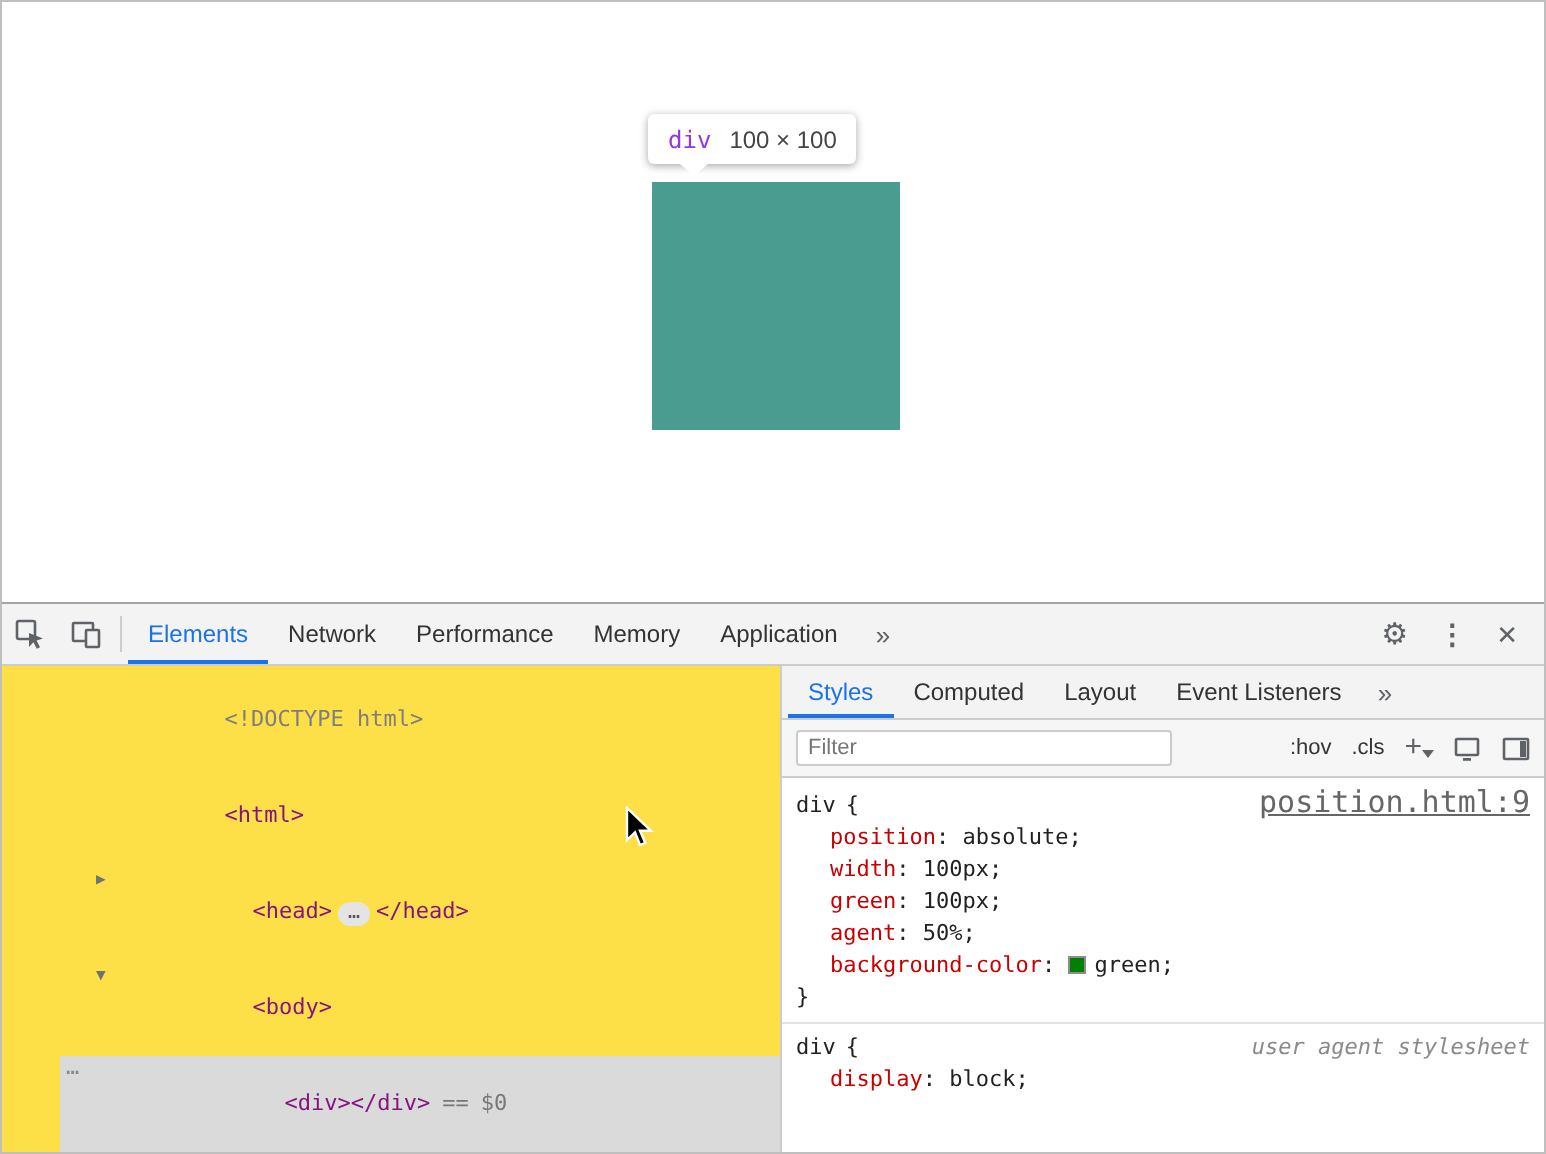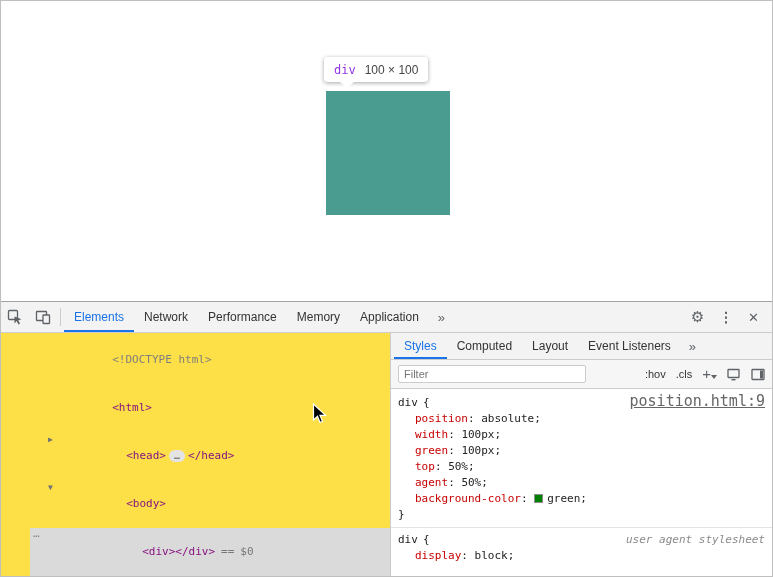--- a/index.html
+++ b/index.html
@@ -188,21 +188,20 @@
 
           <div class="rule">
             <div class="rule-header">
               <span class="selector">div</span>
                 <span class="brace">{</span>
               <span class="src-link">position.html:9</span>
             </div>
             <div class="prop"><span class="pname">position</span><span class="pval">absolute</span></div>
             <div class="prop"><span class="pname">width</span><span class="pval">100px</span></div>
             <div class="prop"><span class="pname">green</span><span class="pval">100px</span></div>
-            <div class="prop"><span class="pname">top</span><span class="pval">50%</span></div>
             <div class="prop"><span class="pname">agent</span><span class="pval">50%</span></div>
             <div class="prop"><span class="pname">background-color</span><span class="swatch" style="background-color: rgb(0, 128, 0);"></span><span class="pval">green</span></div>
             <div class="close-brace">}</div>
           </div>
 
           <div class="rule">
             <div class="rule-header">
               <span class="selector">div</span>
                 <span class="brace">{</span>
               <span class="src-plain">user agent stylesheet</span>

